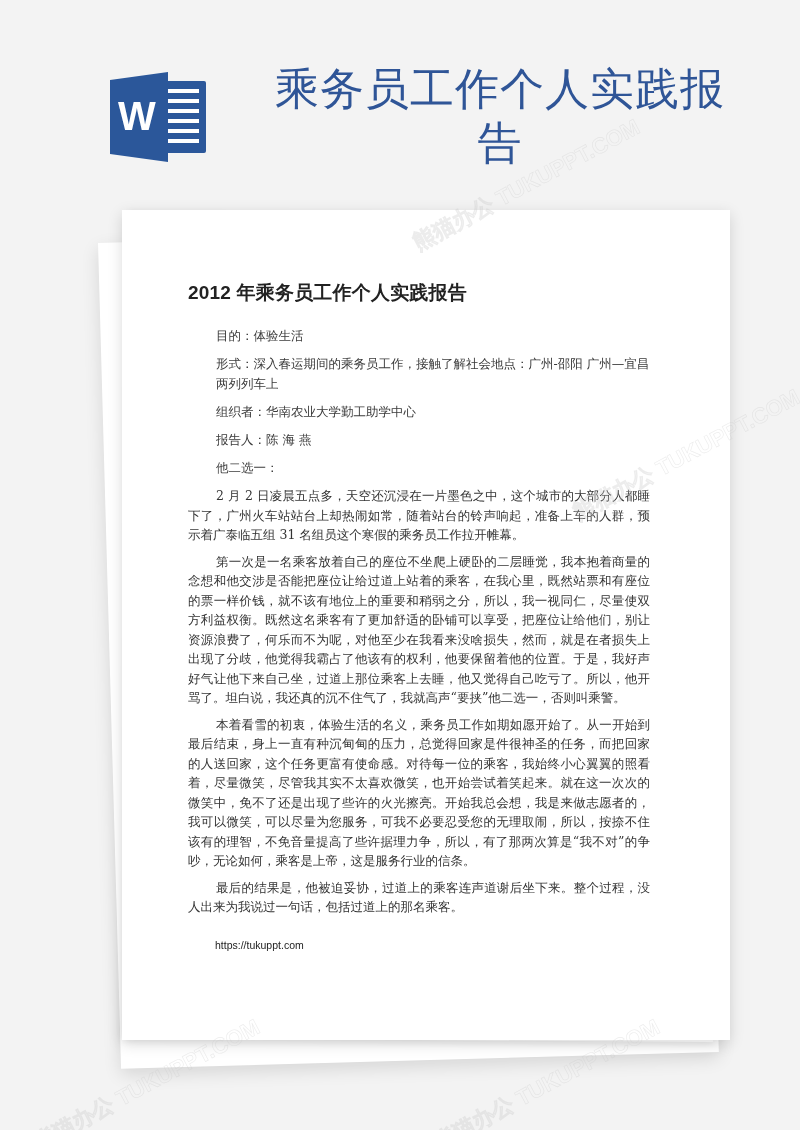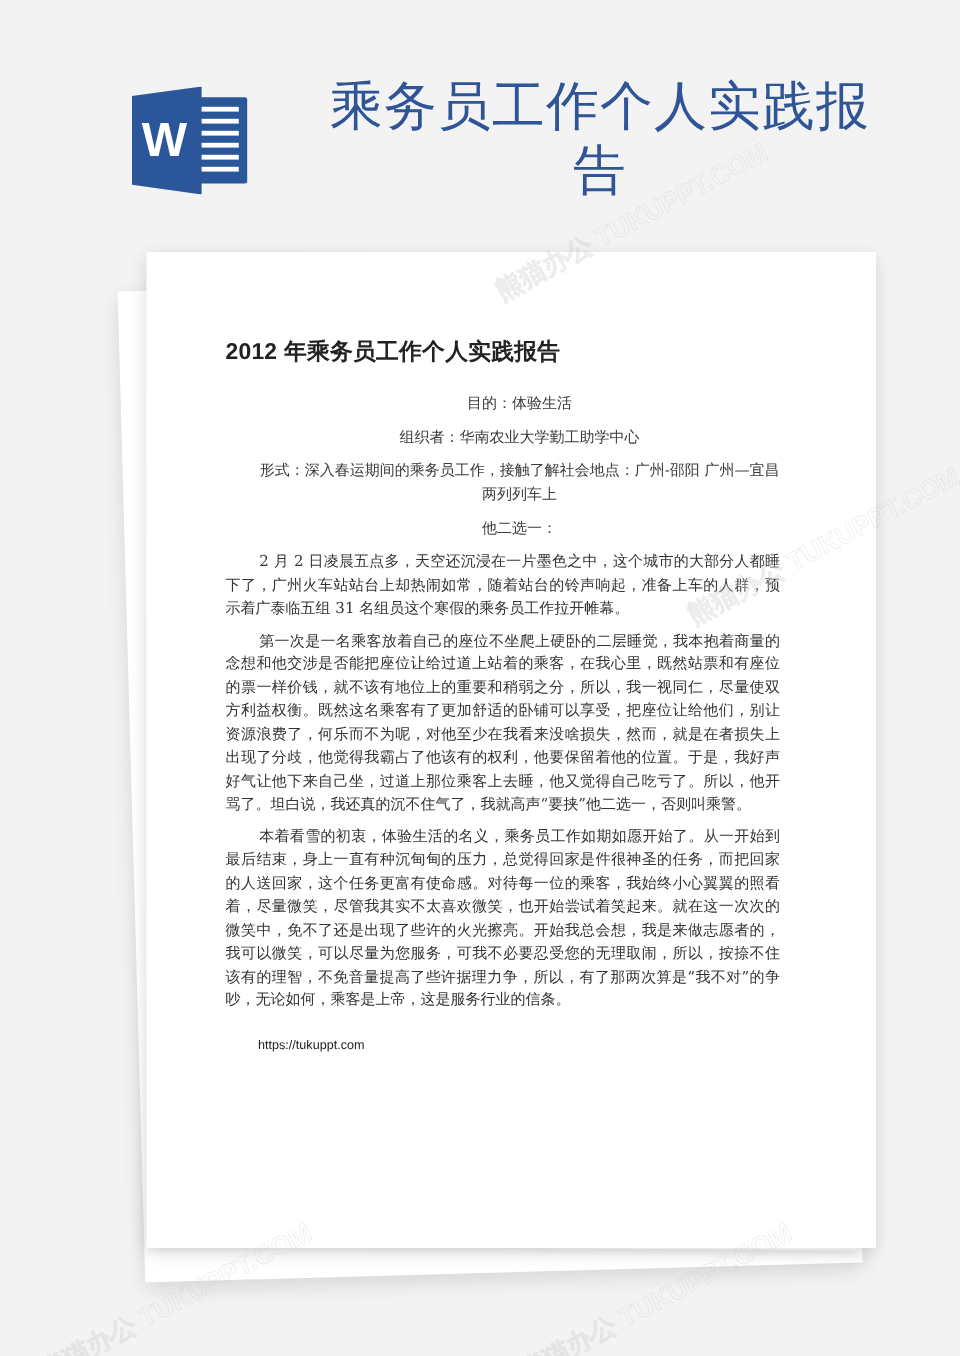--- a/index.html
+++ b/index.html
@@ -34,21 +34,21 @@
     left: 122px; top: 210px; width: 586px; height: 830px;
     box-shadow: 0 4px 14px rgba(0,0,0,0.14);
     padding-left: 22px;
   }
   .content { position: absolute; left: 66px; top: 70px; width: 462px; color: #333; }
   .report-title {
     font-family: "Liberation Sans", sans-serif;
     font-weight: bold; font-size: 19px; color: #222;
     margin: 0 0 20px 0; letter-spacing: 0.2px;
   }
-  .field { font-size: 12.5px; line-height: 20px; margin: 0 0 8px 0; text-indent: 28px; color: #3a3a3a; text-align: center; }
+  .field { font-size: 12.5px; line-height: 20px; margin: 0 0 8px 0; text-indent: 28px; color: #3a3a3a; }
   .para { font-size: 12.5px; line-height: 19.5px; margin: 0 0 7px 0; text-indent: 28px; text-align: justify; color: #333; }
   .footer-url {
     font-family: "Liberation Sans", sans-serif;
     font-size: 10.5px; color: #222; margin-top: 22px; margin-left: 27px;
   }
   .watermark {
     position: absolute; font-family: "Liberation Sans", sans-serif;
     font-size: 22px; font-weight: bold; color: rgba(255,255,255,0.0);
     -webkit-text-stroke: 0.6px rgba(200,200,200,0.35);
     transform: rotate(-28deg); white-space: nowrap; pointer-events: none;
@@ -73,27 +73,29 @@
 </div>
 
 <div class="page page-back-2"></div>
 <div class="page page-back-1"></div>
 
 <div class="page page-main">
   <div class="content">
     <h2 class="report-title"><span>2012</span> <span>年乘务员工作个人实践报告</span></h2>
 
     <p class="field"><span>目的：</span><span>体验生活</span></p>
+    <p class="field" style="text-indent:0;padding-left:28px;"><span>形式：</span><span>深入春运期间的乘务员工作，接触了解社会地点：广州-邵阳 广州—宜昌 两列列车上</span></p>
     <p class="field"><span>组织者：</span><span>华南农业大学勤工助学中心</span></p>
-    <p class="field" style="text-indent:0;padding-left:28px;"><span>形式：</span><span>深入春运期间的乘务员工作，接触了解社会地点：广州-邵阳 广州—宜昌 两列列车上</span></p>
+    <p class="field"><span>报告人：</span><span>陈 海 燕</span></p>
     <p class="field"><span>他二选一：</span><span></span></p>
 
     <p class="para">2 月 2 日凌晨五点多，天空还沉浸在一片墨色之中，这个城市的大部分人都睡下了，广州火车站站台上却热闹如常，随着站台的铃声响起，准备上车的人群，预示着广泰临五组 31 名组员这个寒假的乘务员工作拉开帷幕。</p>
     <p class="para">第一次是一名乘客放着自己的座位不坐爬上硬卧的二层睡觉，我本抱着商量的念想和他交涉是否能把座位让给过道上站着的乘客，在我心里，既然站票和有座位的票一样价钱，就不该有地位上的重要和稍弱之分，所以，我一视同仁，尽量使双方利益权衡。既然这名乘客有了更加舒适的卧铺可以享受，把座位让给他们，别让资源浪费了，何乐而不为呢，对他至少在我看来没啥损失，然而，就是在者损失上出现了分歧，他觉得我霸占了他该有的权利，他要保留着他的位置。于是，我好声好气让他下来自己坐，过道上那位乘客上去睡，他又觉得自己吃亏了。所以，他开骂了。坦白说，我还真的沉不住气了，我就高声“要挟”他二选一，否则叫乘警。</p>
     <p class="para">本着看雪的初衷，体验生活的名义，乘务员工作如期如愿开始了。从一开始到最后结束，身上一直有种沉甸甸的压力，总觉得回家是件很神圣的任务，而把回家的人送回家，这个任务更富有使命感。对待每一位的乘客，我始终小心翼翼的照看着，尽量微笑，尽管我其实不太喜欢微笑，也开始尝试着笑起来。就在这一次次的微笑中，免不了还是出现了些许的火光擦亮。开始我总会想，我是来做志愿者的，我可以微笑，可以尽量为您服务，可我不必要忍受您的无理取闹，所以，按捺不住该有的理智，不免音量提高了些许据理力争，所以，有了那两次算是“我不对”的争吵，无论如何，乘客是上帝，这是服务行业的信条。</p>
+    <p class="para">最后的结果是，他被迫妥协，过道上的乘客连声道谢后坐下来。整个过程，没人出来为我说过一句话，包括过道上的那名乘客。</p>
 
     <div class="footer-url">https://tukuppt.com</div>
   </div>
 </div>
 
 <div class="watermark" style="left:400px;top:170px;">熊猫办公 TUKUPPT.COM</div>
 <div class="watermark" style="left:560px;top:440px;">熊猫办公 TUKUPPT.COM</div>
 <div class="watermark" style="left:20px;top:1070px;">熊猫办公 TUKUPPT.COM</div>
 <div class="watermark" style="left:420px;top:1070px;">熊猫办公 TUKUPPT.COM</div>
 

